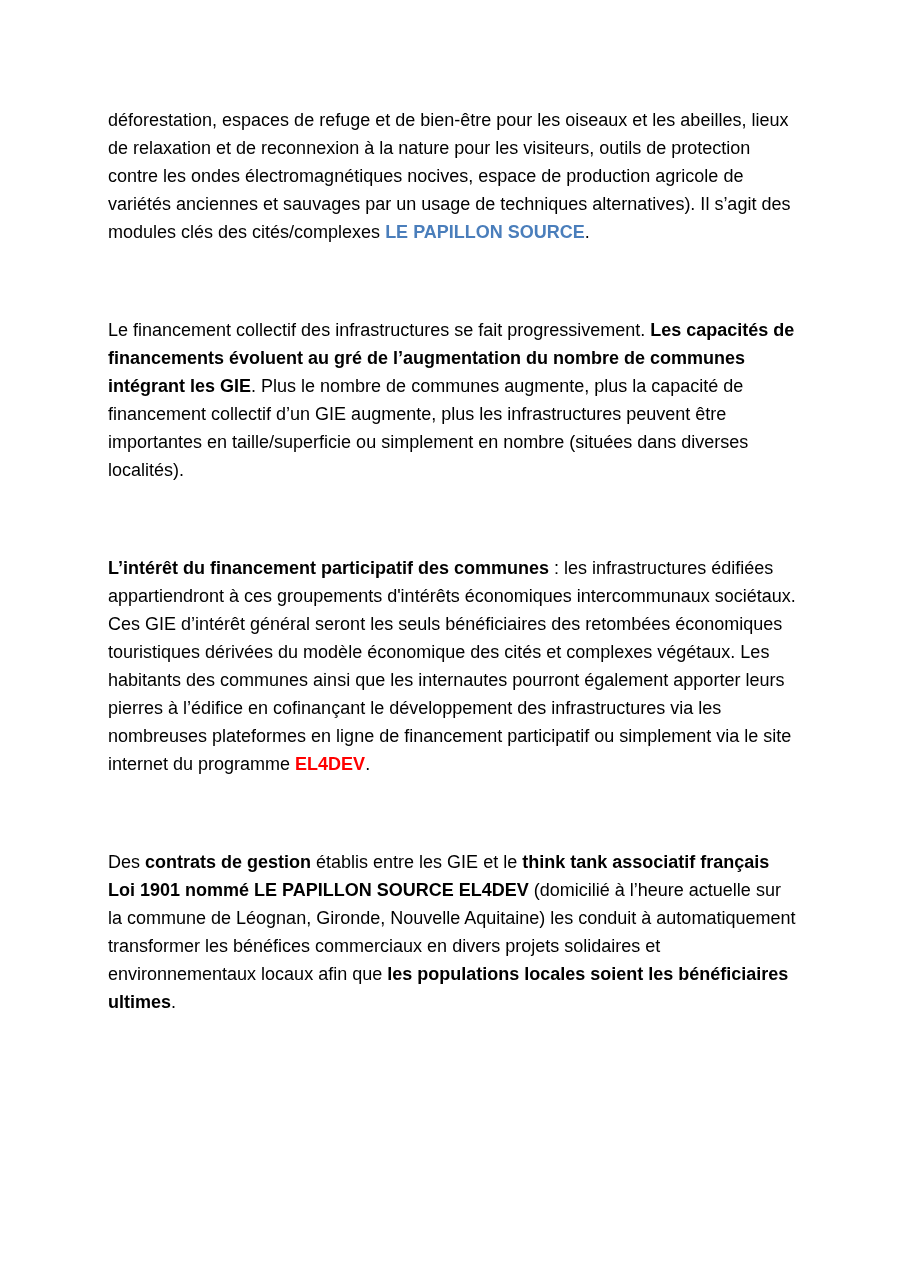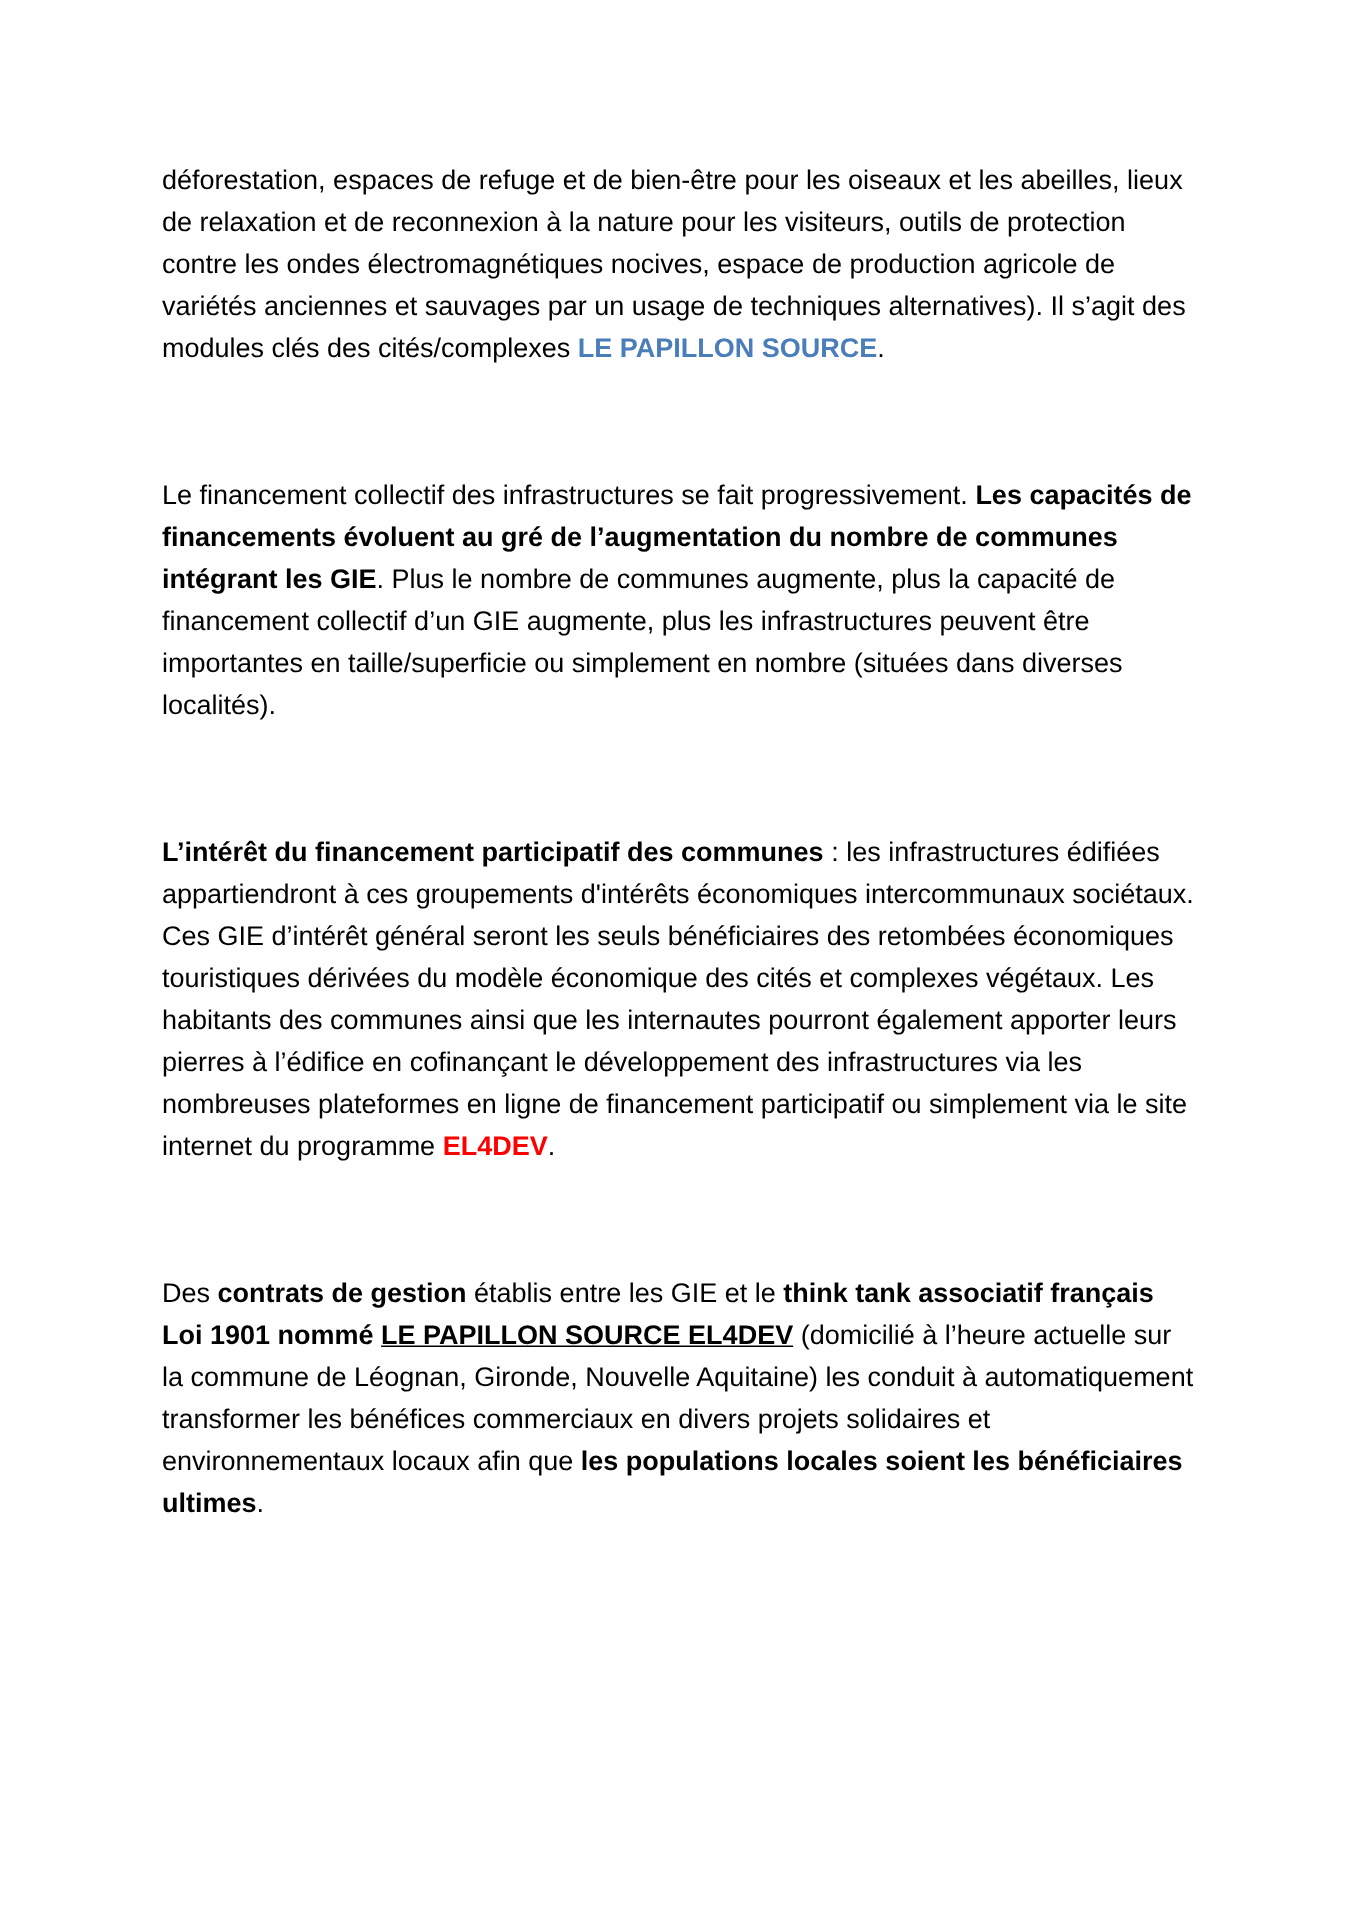--- a/index.html
+++ b/index.html
@@ -22,21 +22,21 @@
     color: #000000;
     font-size: 18px;
     line-height: 28px;
     text-align: left;
   }
   .doc p {
     margin: 0 0 70px 0;
     padding: 0;
   }
   .run-bold { font-weight: bold; }
-  .run-underline { text-decoration: underline; }
+  .run-underline { }
 </style>
 </head>
 <body>
 
 <div class="doc">
     <p><span>déforestation, espaces de refuge et de bien-être pour les oiseaux et les abeilles, lieux de relaxation et de reconnexion à la nature pour les visiteurs, outils de protection contre les ondes électromagnétiques nocives, espace de production agricole de variétés anciennes et sauvages par un usage de techniques alternatives). Il s’agit des modules clés des cités/complexes </span><span class="run-bold" style="color: rgb(74, 126, 187);">LE PAPILLON SOURCE</span><span>.</span></p>
     <p><span>Le financement collectif des infrastructures se fait progressivement. </span><span class="run-bold">Les capacités de financements évoluent au gré de l’augmentation du nombre de communes intégrant les GIE</span><span>. Plus le nombre de communes augmente, plus la capacité de financement collectif d’un GIE augmente, plus les infrastructures peuvent être importantes en taille/superficie ou simplement en nombre (situées dans diverses localités).</span></p>
     <p><span class="run-bold">L’intérêt du financement participatif des communes</span><span> : les infrastructures édifiées appartiendront à ces groupements d'intérêts économiques intercommunaux sociétaux. Ces GIE d’intérêt général seront les seuls bénéficiaires des retombées économiques touristiques dérivées du modèle économique des cités et complexes végétaux. Les habitants des communes ainsi que les internautes pourront également apporter leurs pierres à l’édifice en cofinançant le développement des infrastructures via les nombreuses plateformes en ligne de financement participatif ou simplement via le site internet du programme </span><span class="run-bold" style="color: rgb(255, 0, 0);">EL4DEV</span><span>.</span></p>
     <p><span>Des </span><span class="run-bold">contrats de gestion</span><span> établis entre les GIE et le </span><span class="run-bold">think tank associatif français Loi 1901 nommé </span><span class="run-bold run-underline">LE PAPILLON SOURCE EL4DEV</span><span> (domicilié à l’heure actuelle sur la commune de Léognan, Gironde, Nouvelle Aquitaine) les conduit à automatiquement transformer les bénéfices commerciaux en divers projets solidaires et environnementaux locaux afin que </span><span class="run-bold">les populations locales soient les bénéficiaires ultimes</span><span>.</span></p>
   </div>

